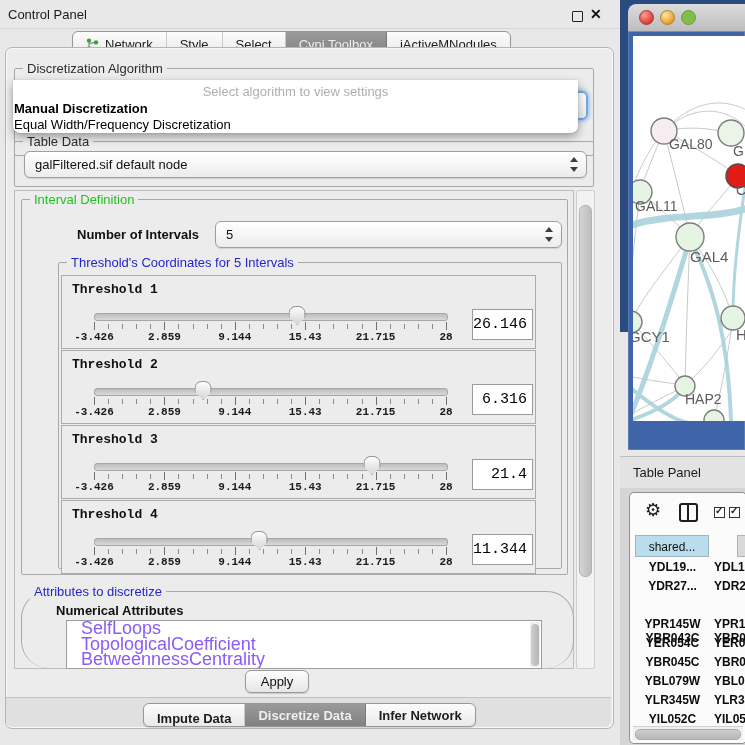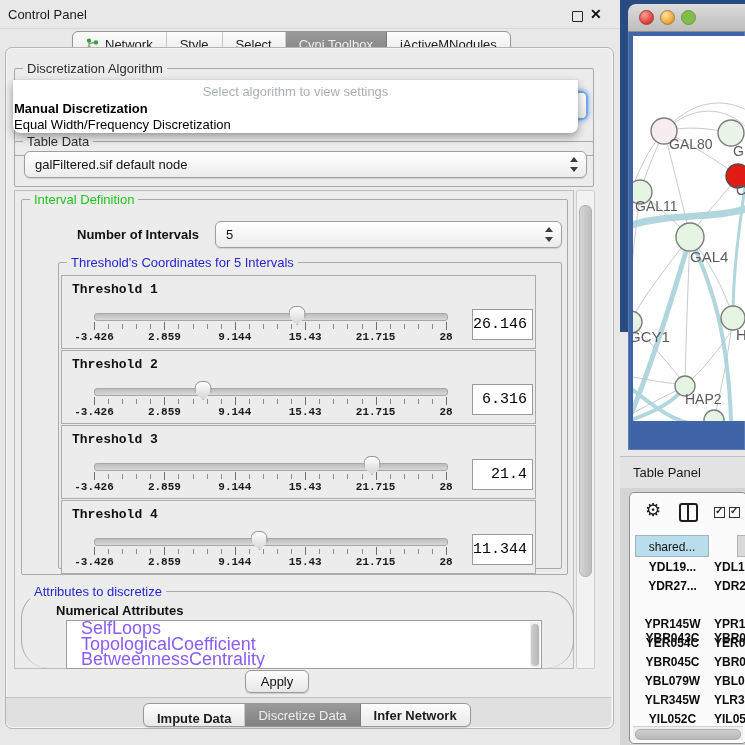--- a/index.html
+++ b/index.html
@@ -265,21 +265,21 @@
   </div>
 
   <div class="abs btn" style="left:245px;top:670px;width:62px;height:21px;line-height:21px;">Apply</div>
 
   <div class="abs bottomstrip"></div>
   <div class="abs" style="left:143px;top:703px;">
     <div class="tabgroup" style="height:22px;">
       <div class="tabseg" style="font-weight:bold;align-items:flex-end;">
         <span>Impute Data</span>
       </div>
-      <div class="tabseg sel" style="font-weight:normal;">
+      <div class="tabseg sel" style="font-weight:bold;">
         <span>Discretize Data</span>
       </div>
       <div class="tabseg" style="font-weight:bold;">
         <span>Infer Network</span>
       </div>
     </div>
   </div>
 
   <div class="abs rightbg">
     <div class="macwin">

